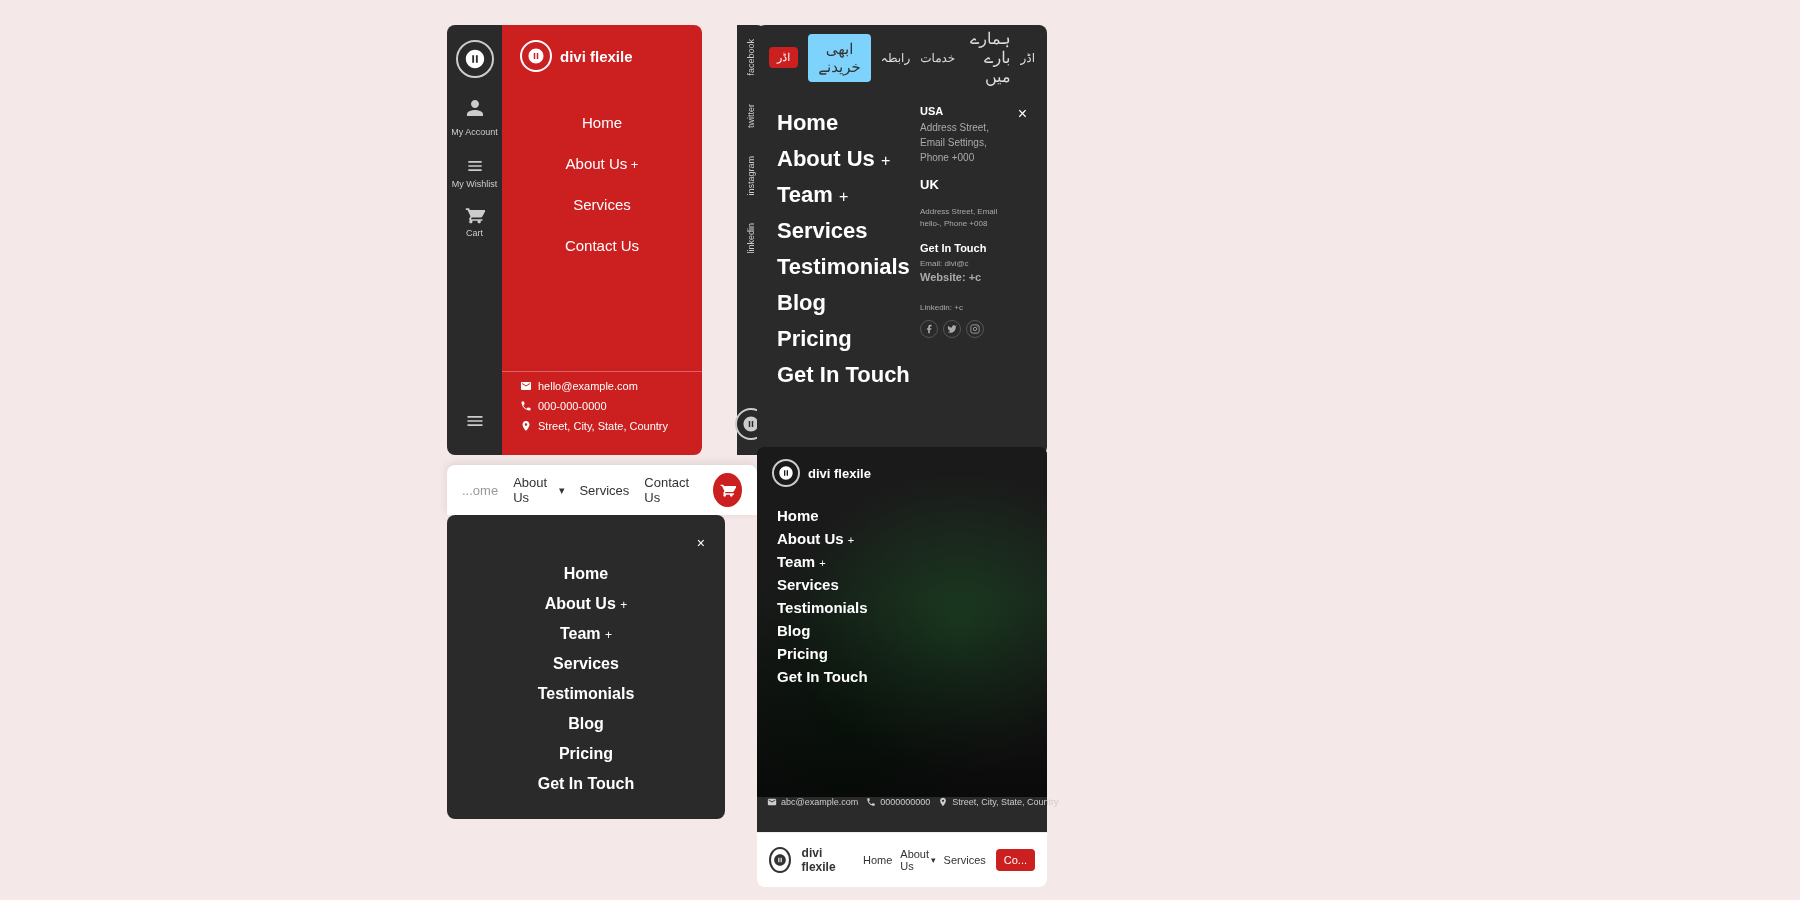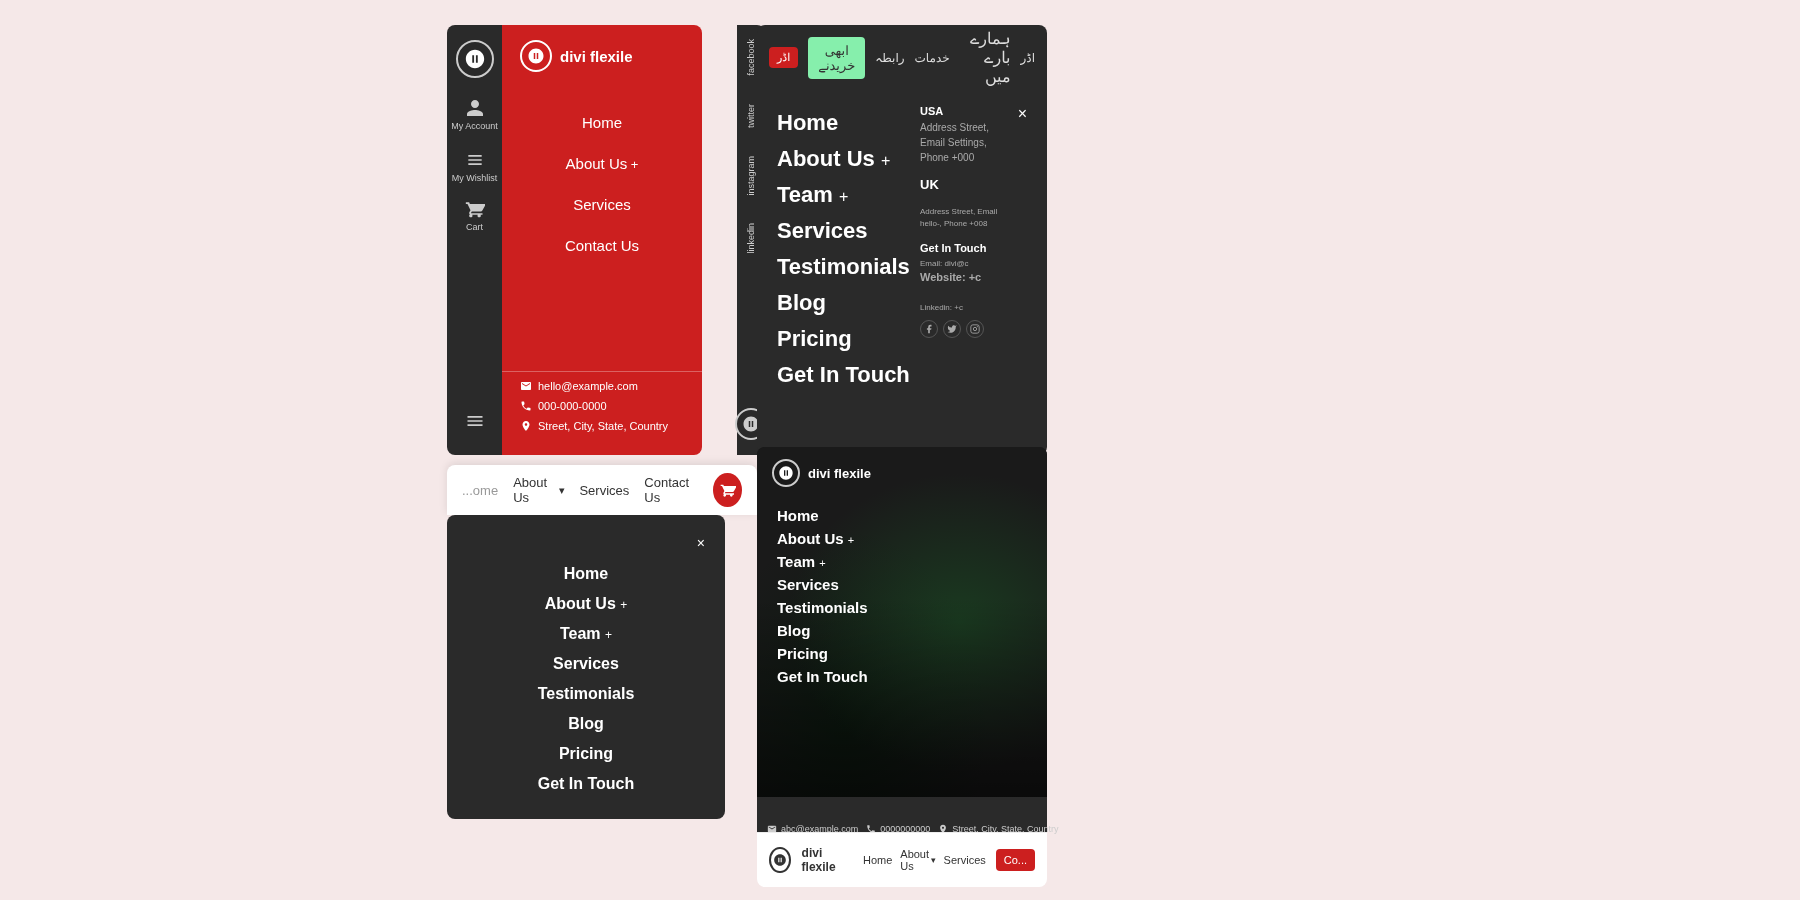--- a/index.html
+++ b/index.html
@@ -49,20 +49,21 @@
       align-items: center;
       justify-content: center;
       margin-bottom: 20px;
     }
     .dark-sidebar .logo-icon svg { width: 22px; height: 22px; fill: white; }
     .dark-sidebar .account-section {
       display: flex;
       flex-direction: column;
       align-items: center;
       margin-bottom: 18px;
+      gap: 6px;
     }
     .dark-sidebar .account-section svg { width: 20px; height: 20px; fill: #ccc; }
     .dark-sidebar .account-section span { color: #ccc; font-size: 9px; text-align: center; margin-top: 3px; line-height: 1.2; }
     .dark-sidebar .icon-btn {
       display: flex;
       flex-direction: column;
       align-items: center;
       margin-bottom: 16px;
       cursor: pointer;
     }
@@ -400,21 +401,21 @@
             <path d="M12 2C6.48 2 2 6.48 2 12s4.48 10 10 10 10-4.48 10-10S17.52 2 12 2zm-1 14H9V8h2v8zm4 0h-2V8h2v8z"></path>
           </svg>
       </div>
     </div>
   </div>
 
   <div class="panel2-wrapper">
 
     <div style="height:65px; background:#2a2a2a; border-radius:8px 8px 0 0; display:flex; align-items:center; padding:0 12px; gap:10px; justify-content:flex-end;">
       <span class="flag-icon" style="background:#cc1f1f; color:white; padding:4px 8px; border-radius:4px; font-size:11px;">اڈر</span>
-      <button style="background:#86efac; color:#333; border:none; padding:6px 10px; border-radius:4px; font-size:13px; cursor:pointer; direction:rtl;">ابھی خریدنے</button>
+      <button style="background:#7dd3fc; color:#333; border:none; padding:6px 10px; border-radius:4px; font-size:15px; cursor:pointer; direction:rtl;">ابھی خریدنے</button>
       <span style="color:#ddd; font-size:12px; direction:rtl;">رابطہ</span>
       <span style="color:#ddd; font-size:12px; direction:rtl;">خدمات</span>
       <span style="color:#ddd; font-size:16px; direction:rtl;">ہمارے بارے میں</span>
       <span style="color:#ddd; font-size:12px; direction:rtl;">اڈر</span>
     </div>
 
     <div style="background:#2a2a2a; border-radius:0 0 8px 8px; height:365px; overflow:hidden; display:flex; flex-direction:column;">
       <div style="display:flex; padding:15px 20px 5px;">
         <nav style="flex:1;">
           <a href="#" style="display:block; color:white; text-decoration:none; font-size:22px; font-weight:700; padding:5px 0;">Home</a>
@@ -510,21 +511,21 @@
         <a href="#" style="display:block; color:white; text-decoration:none; font-size:15px; font-weight:600; padding:3px 0;"><span>Team</span> <span style="font-size:11px; font-weight:400;">+</span></a>
         <a href="#" style="display:block; color:white; text-decoration:none; font-size:15px; font-weight:600; padding:3px 0;">Services</a>
         <a href="#" style="display:block; color:white; text-decoration:none; font-size:15px; font-weight:600; padding:3px 0;">Testimonials</a>
         <a href="#" style="display:block; color:white; text-decoration:none; font-size:15px; font-weight:600; padding:3px 0;">Blog</a>
         <a href="#" style="display:block; color:white; text-decoration:none; font-size:15px; font-weight:600; padding:3px 0;">Pricing</a>
         <a href="#" style="display:block; color:white; text-decoration:none; font-size:15px; font-weight:600; padding:3px 0;">Get In Touch</a>
       </div>
     </div>
   </div>
 
-  <div class="panel7" style="position:absolute; left:757px; top:797px; width:290px; height:37px; background:#2a2a2a; display:flex; align-items:flex-end; padding:0 10px; gap:8px;">
+  <div class="panel7" style="position:absolute; left:757px; top:797px; width:290px; height:37px; background:#2a2a2a; display:flex; align-items:flex-start; padding:0 10px; gap:8px;">
     <div class="info-item">
       <svg viewBox="0 0 24 24" width="10" height="10" fill="#ccc">
           <path d="M20 4H4c-1.1 0-2 .9-2 2v12c0 1.1.9 2 2 2h16c1.1 0 2-.9 2-2V6c0-1.1-.9-2-2-2zm0 4l-8 5-8-5V6l8 5 8-5v2z"></path>
         </svg>
       <span style="color:#ccc; font-size:9px;">abc@example.com</span>
     </div>
     <div class="info-item">
       <svg viewBox="0 0 24 24" width="10" height="10" fill="#ccc">
           <path d="M6.6 10.8c1.4 2.8 3.8 5.1 6.6 6.6l2.2-2.2c.3-.3.7-.4 1-.2 1.1.4 2.3.6 3.6.6.6 0 1 .4 1 1V20c0 .6-.4 1-1 1-9.4 0-17-7.6-17-17 0-.6.4-1 1-1h3.5c.6 0 1 .4 1 1 0 1.3.2 2.5.6 3.6.1.3 0 .7-.2 1L6.6 10.8z"></path>
         </svg>

